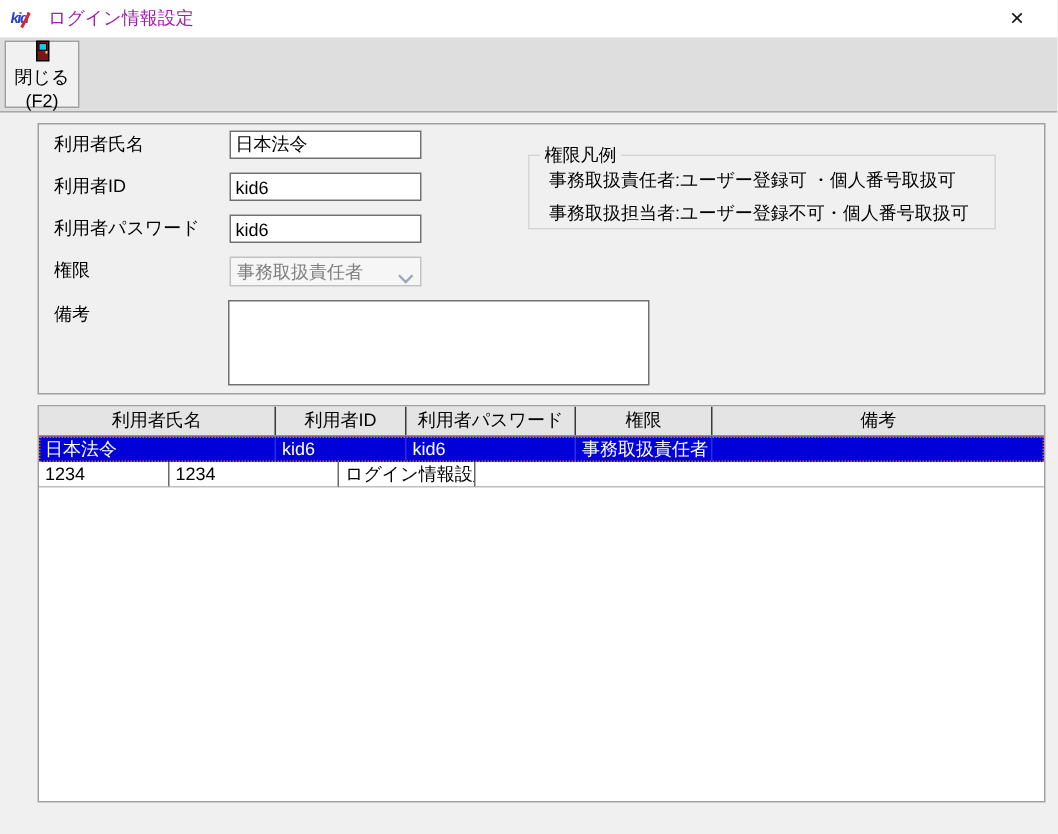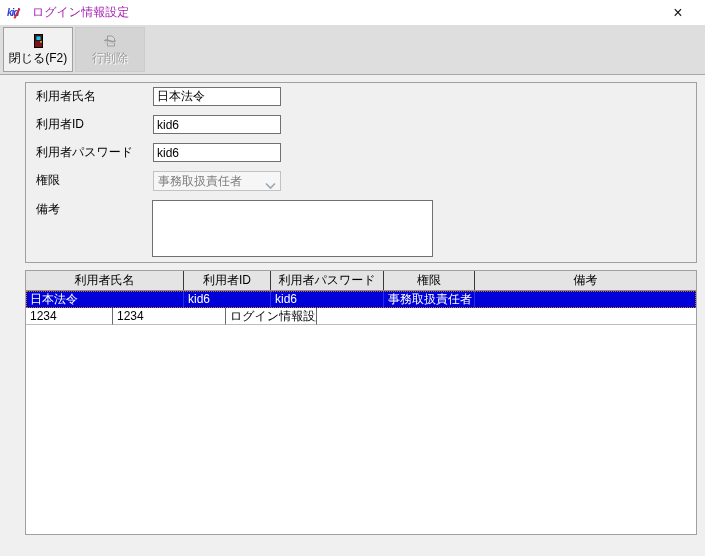--- a/index.html
+++ b/index.html
@@ -10,21 +10,21 @@
   
   .titlebar { position:absolute; top:0; left:0; width:705px; height:25px; background:#ffffff; display:flex; align-items:center; }
   .app-icon { position:relative; width:16px; height:16px; margin:0 9px 0 7px; background:#fff; }
   .app-icon .kid-text { position:absolute; left:0; top:2px; font-style:italic; font-weight:bold; font-size:10px; color:#2a3fd4; letter-spacing:-1px; }
   .app-icon .kid-slash { position:absolute; left:9px; top:3px; width:2px; height:11px; background:#e02525; transform:rotate(28deg); }
   .window-title { font-size:12px; color:#a21caf; }
   .close-btn { position:absolute; right:10px; top:0; width:34px; height:25px; text-align:center; line-height:24px; font-size:16px; color:#111; background:transparent; border:none; cursor:pointer; }
 
   
   .toolbar { position:absolute; top:25px; left:0; width:705px; height:50px; background:#dedede; border-bottom:1px solid #a8a8a8; display:flex; gap:2px; padding:2px 0 0 3px; }
-  .tb-btn { width:70px; height:45px; background:#f1f1f1; border:1px solid #a0a0a0; display:flex; flex-direction:column; align-items:center; justify-content:center; gap:1px; font-family:inherit; font-size:12px; color:#000; padding:0; }
+  .tb-btn { width:50px; height:45px; background:#f1f1f1; border:1px solid #a0a0a0; display:flex; flex-direction:column; align-items:center; justify-content:center; gap:1px; font-family:inherit; font-size:12px; color:#000; padding:0; }
   .tb-btn.disabled { background:#d4d4d4; border-color:#cccccc; color:#9b9b9b; text-shadow:1px 1px 0 #ffffff; }
   .tb-icon { width:16px; height:16px; display:block; }
 
   
   .form-panel { position:absolute; left:25px; top:82px; width:672px; height:181px; border:1px solid #a0a0a0; background:#f0f0f0; }
   .f-label { position:absolute; left:10px; line-height:19px; white-space:nowrap; }
   .f-input { position:absolute; left:127px; width:128px; height:19px; border:1px solid #707070; background:#fff; font-family:inherit; font-size:12px; padding:1px 3px; }
   .combo { position:absolute; left:127px; width:128px; height:20px; border:1px solid #c2c2c2; background:#f6f6f6; color:#7d7d7d; line-height:18px; padding-left:4px; }
   .combo .chevron { position:absolute; right:4px; top:5px; width:11px; height:8px; }
   .f-textarea { position:absolute; left:126px; top:117px; width:281px; height:57px; border:1px solid #707070; background:#fff; resize:none; font-family:inherit; font-size:12px; padding:2px 3px; }
@@ -65,30 +65,20 @@
     <button class="tb-btn">
       <span class="tb-icon">
         <svg width="16" height="16" viewBox="0 0 16 16">
           <rect x="4.5" y="1.5" width="8" height="13" fill="#7b1518" stroke="#000"></rect>
           <rect x="6" y="3" width="5" height="4.5" fill="#18c8dc" stroke="#000" stroke-width="0.7"></rect>
           <rect x="10.3" y="8" width="1.3" height="1.7" fill="#ffd24a"></rect>
         </svg>
       </span>
       <span class="tb-label">閉じる(F2)</span>
     </button>
-    <button class="tb-btn disabled" aria-disabled="true">
-      <span class="tb-icon">
-        <svg width="16" height="16" viewBox="0 0 16 16">
-          <path d="M5.5 3 H10 L12.5 5.5 V13 H5.5 Z" fill="#d9d9d9" stroke="#9b9b9b"></path>
-          <path d="M2.5 8 C5.5 4.5, 10 11.5, 13.5 7.5" fill="none" stroke="#9b9b9b" stroke-width="1.6"></path>
-          <path d="M3 10.5 C6 7.5, 9.5 12.5, 13 9.5" fill="none" stroke="#c6c6c6" stroke-width="1.2"></path>
-        </svg>
-      </span>
-      <span class="tb-label">行削除</span>
-    </button>
   </div>
 
   <div class="form-panel">
 
     <span class="f-label" style="top:4px;">利用者氏名</span>
     <input class="f-input" style="top: 4px;" value="日本法令">
 
     <span class="f-label" style="top:32px;">利用者ID</span>
     <input class="f-input" style="top: 32px;" value="kid6">
 
@@ -101,20 +91,27 @@
       <span class="chevron">
         <svg width="11" height="8" viewBox="0 0 11 8">
             <polyline points="1,1.5 5.5,6 10,1.5" fill="none" stroke="#9aa7b6" stroke-width="1.6"></polyline>
           </svg>
       </span>
     </div>
 
     <span class="f-label" style="top:117px;">備考</span>
     <textarea class="f-textarea" style=""></textarea>
 
+    <div class="legend-box">
+      <span class="legend-title">権限凡例</span>
+      <div class="legend-lines">
+        <div class="legend-line">事務取扱責任者:ユーザー登録可 ・個人番号取扱可</div>
+        <div class="legend-line">事務取扱担当者:ユーザー登録不可・個人番号取扱可</div>
+      </div>
+    </div>
   </div>
 
   <div class="table-panel">
     <div class="grid-header">
       <div class="gh-cell col-0">利用者氏名</div>
       <div class="gh-cell col-1">利用者ID</div>
       <div class="gh-cell col-2">利用者パスワード</div>
       <div class="gh-cell col-3">権限</div>
       <div class="gh-cell col-4">備考</div>
     </div>

